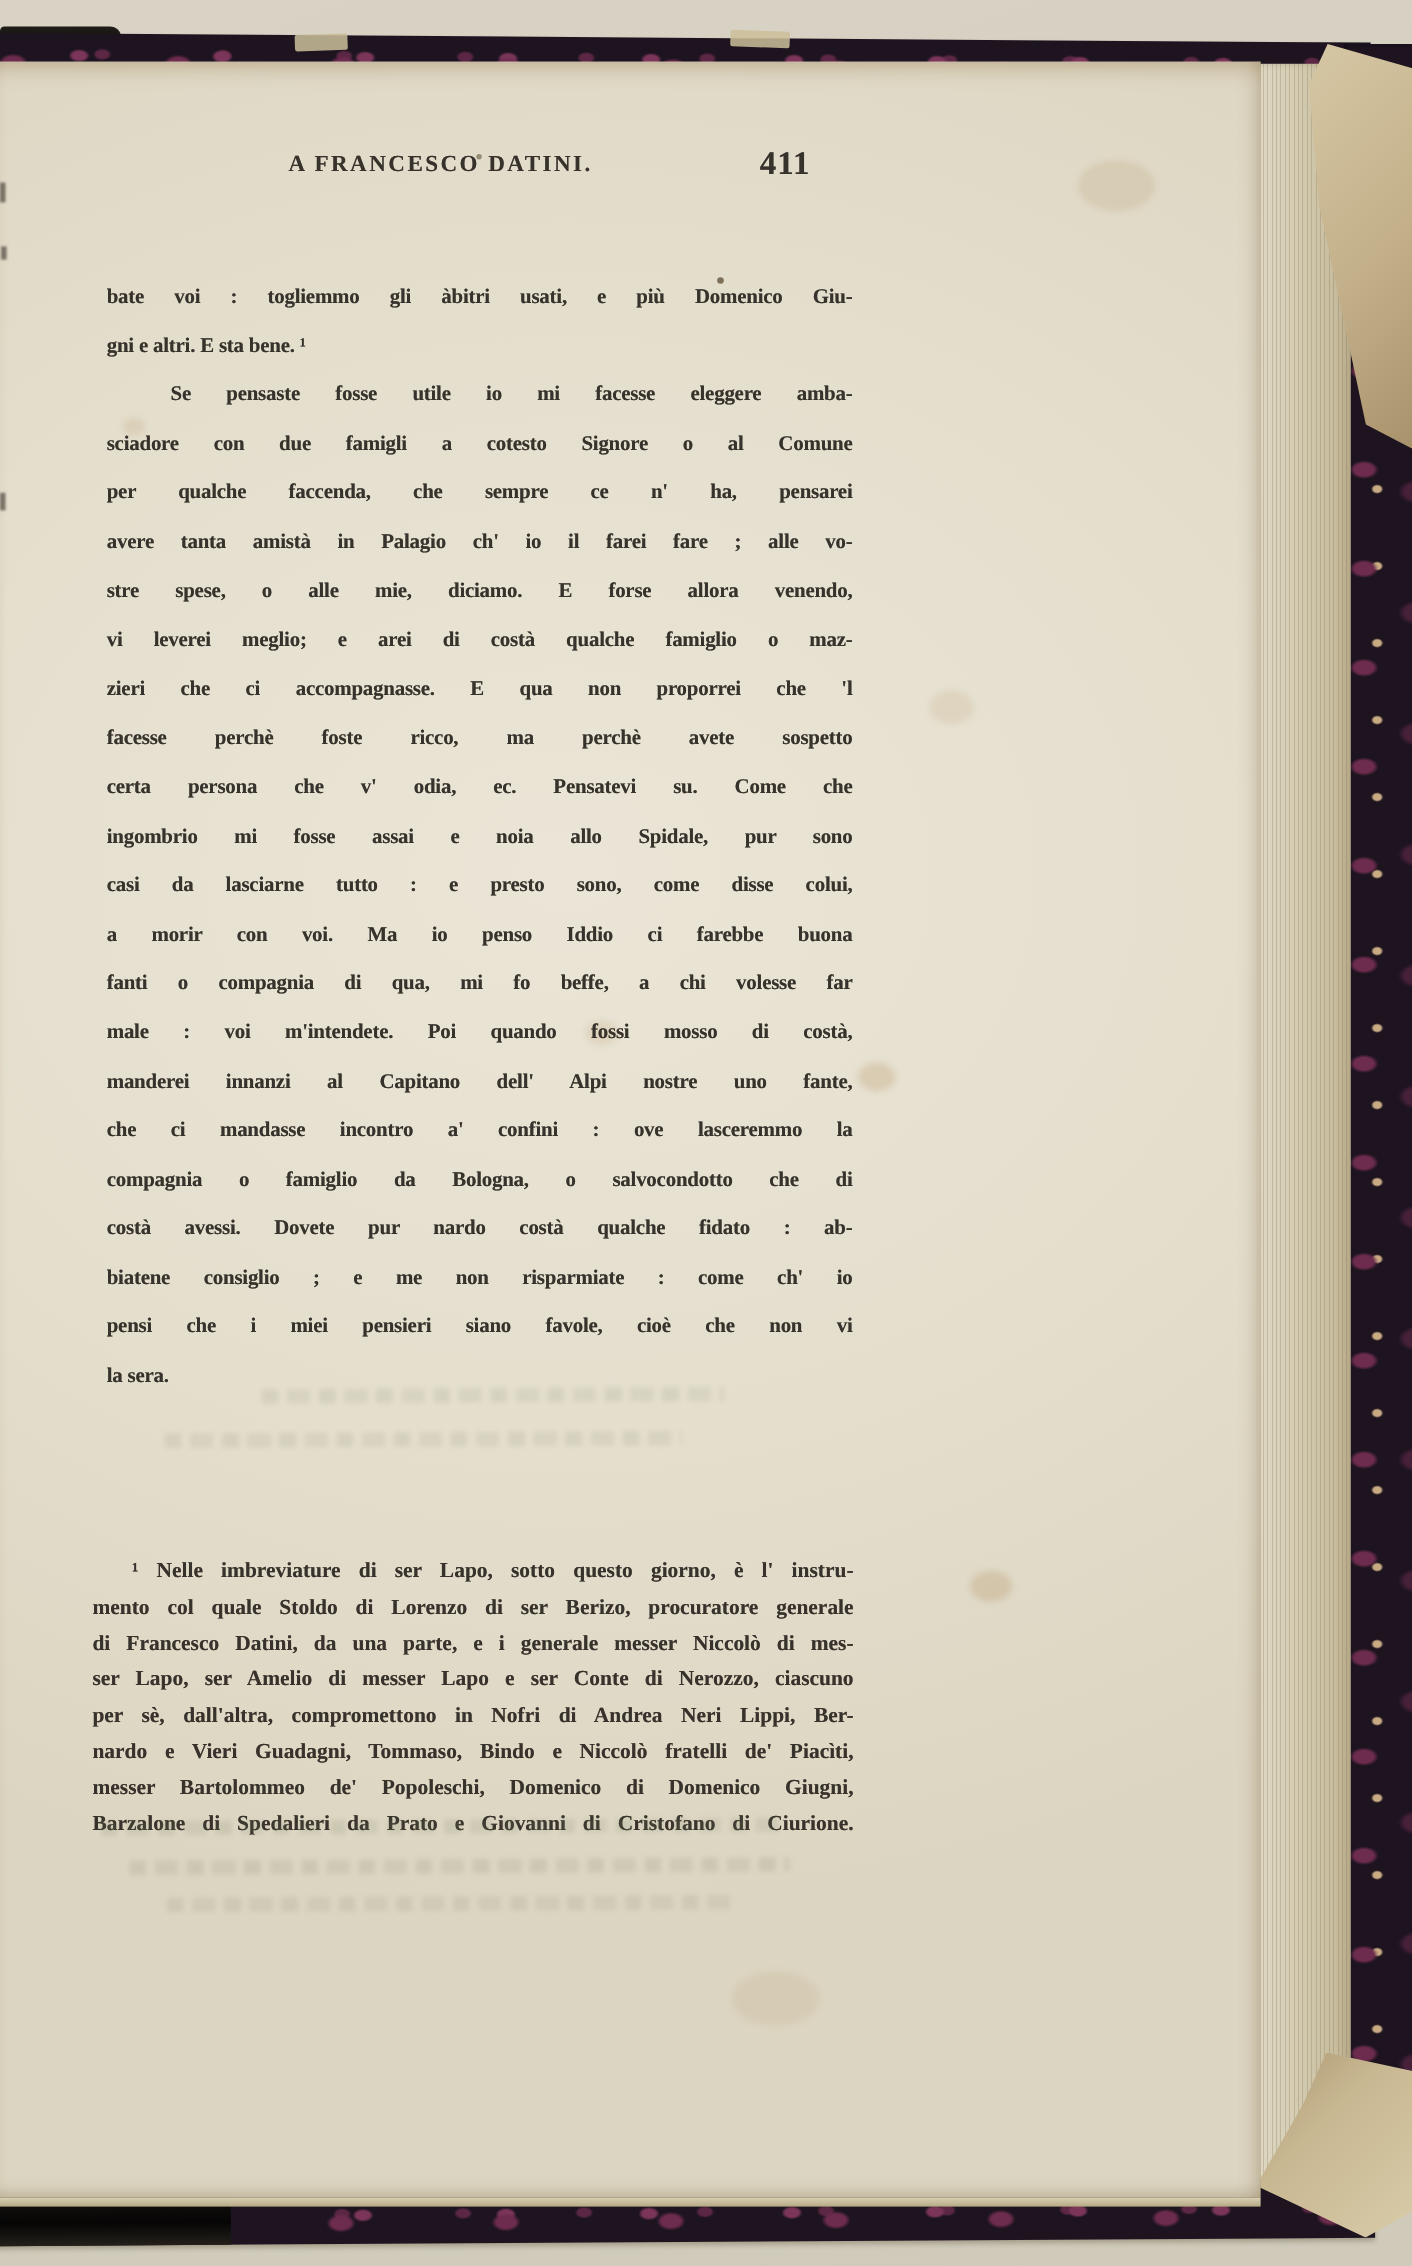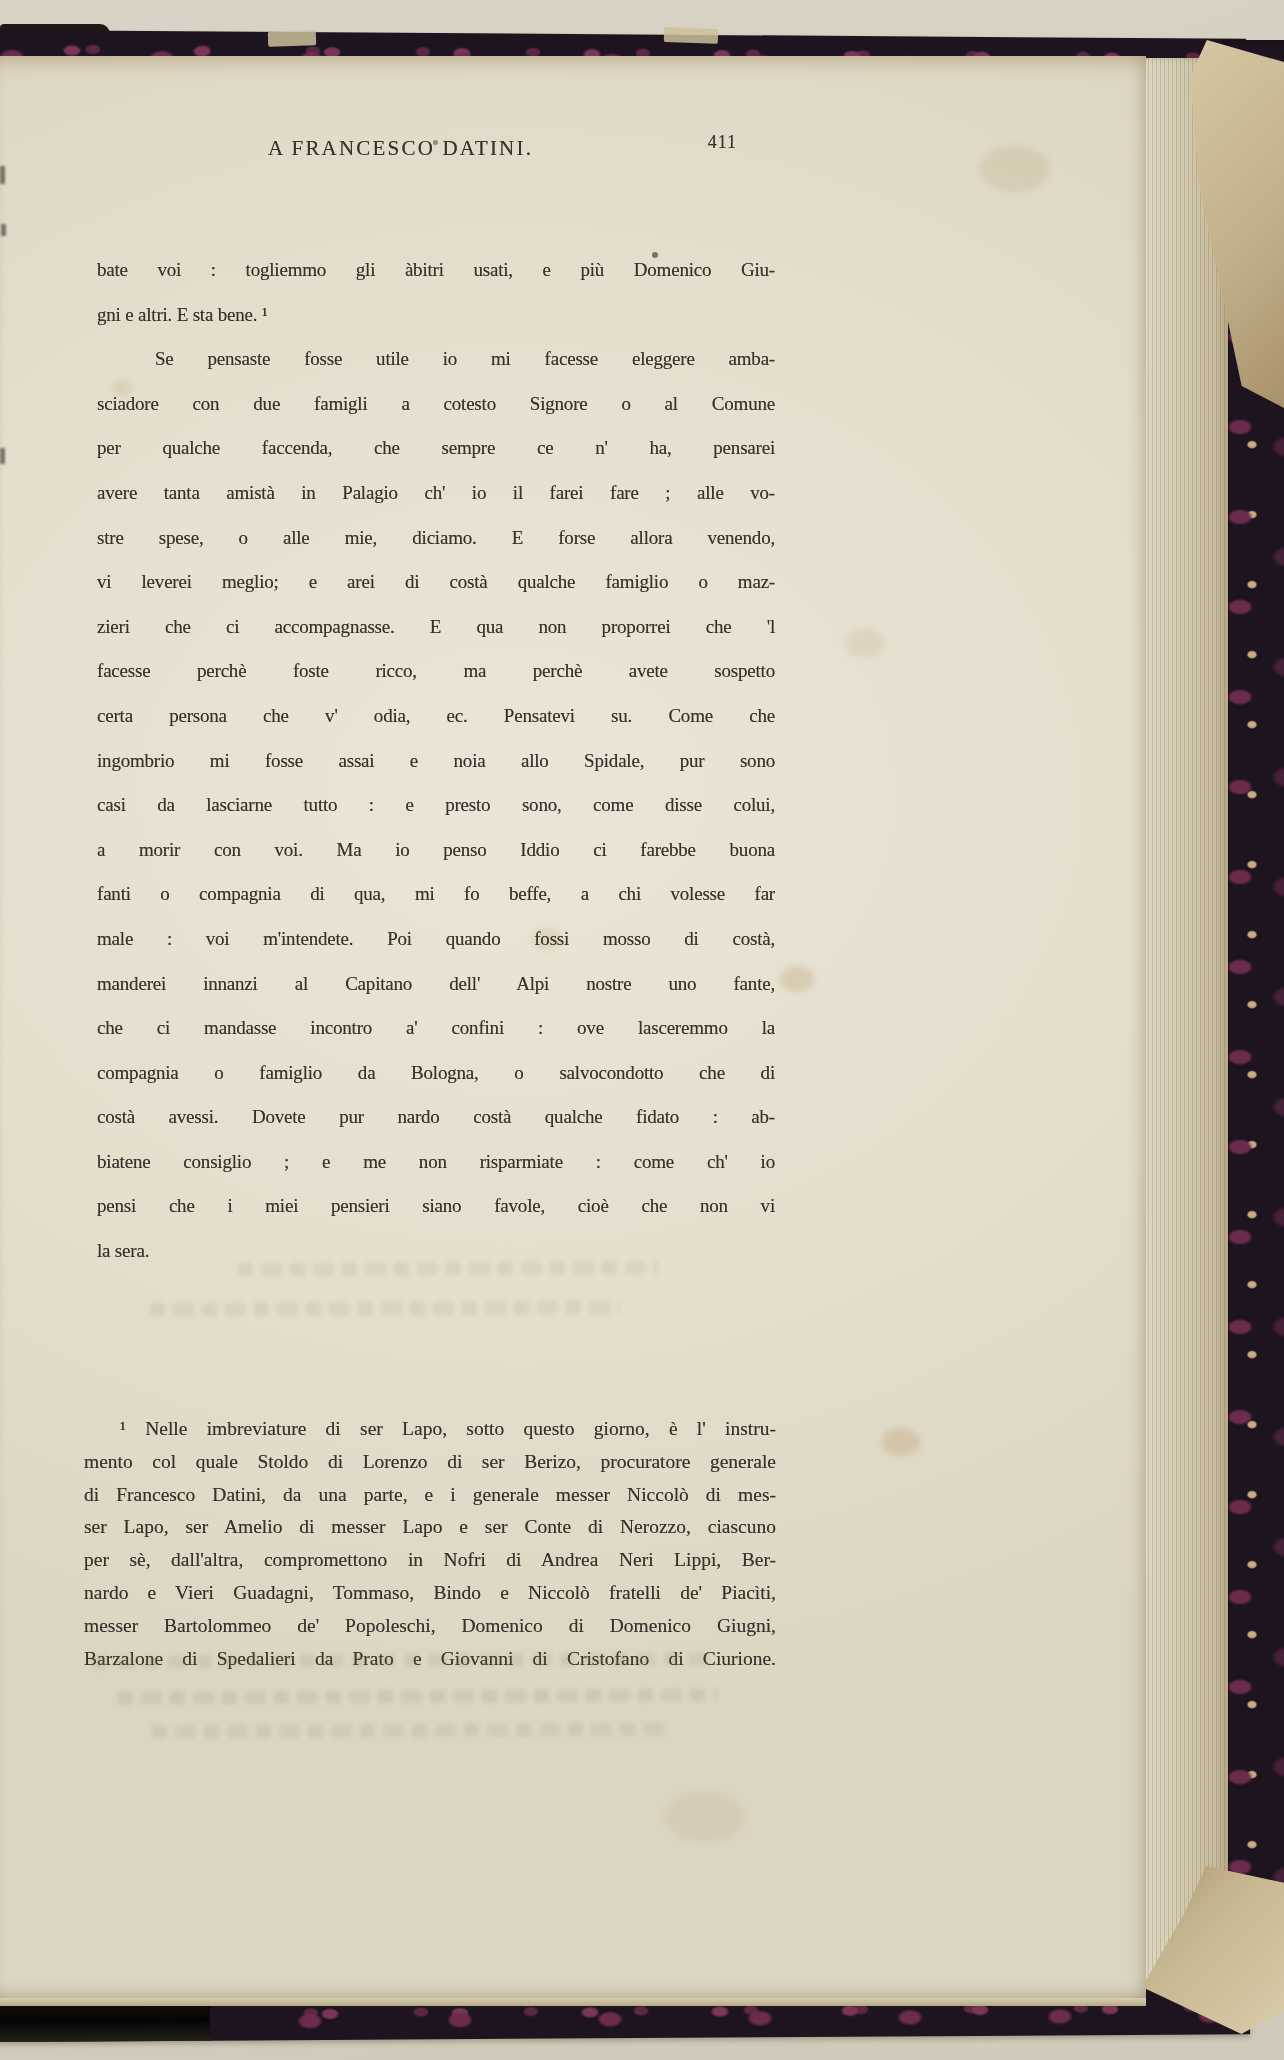--- a/index.html
+++ b/index.html
@@ -65,25 +65,25 @@
   .s4{left:845px;top:572px;width:40px;height:30px;background:rgba(165,125,65,.12);}
   .s5{left:882px;top:1372px;width:38px;height:28px;background:rgba(160,115,55,.2);}
   .s6{left:112px;top:324px;width:20px;height:16px;background:rgba(160,120,60,.14);}
   .s7{left:980px;top:90px;width:70px;height:46px;background:rgba(170,135,80,.16);}
   .s8{left:665px;top:1736px;width:80px;height:50px;background:rgba(165,130,75,.1);}
   .s9{left:433px;top:84px;width:5px;height:5px;background:rgba(90,75,50,.55);filter:blur(.5px);}
   .edge-speck{position:absolute;width:5px;background:rgba(40,32,28,.55);filter:blur(1px);}
   .e1{left:0;top:110px;height:18px;} .e2{left:1px;top:168px;height:12px;} .e3{left:0;top:392px;height:16px;}
 
   
-  .ink{color:#37322b;text-shadow:0 0 .6px rgba(55,48,40,.55);}
+  .ink{color:#37322b;text-shadow:0 0 .6px rgba(55,48,40,.55);font-weight:bold;}
   .header{position:absolute;left:82px;top:80px;width:693px;height:34px;}
   .running-title{display:block;text-align:center;padding-right:56px;
         font-size:21px;letter-spacing:2.2px;}
-  .page-number{position:absolute;right:38px;top:-4px;font-size:18px;letter-spacing:1px;}
+  .page-number{position:absolute;right:38px;top:-4px;font-size:30px;letter-spacing:1px;}
 
   .bodyblock{position:absolute;left:82px;top:192px;width:693px;}
   .bodyline{height:44.6px;line-height:44.6px;font-size:19px;letter-spacing:-.2px;
         text-align:justify;text-align-last:justify;white-space:normal;margin-left:15px;}
   .bodyline.noj{text-align-last:left;}
   .bodyline.indent{text-indent:58px;}
   .sc{font-variant:small-caps;}
 
   .fnblock{position:absolute;left:84px;top:1337px;width:692px;}
   .fnline{height:32.8px;line-height:32.8px;font-size:19.5px;letter-spacing:0;

